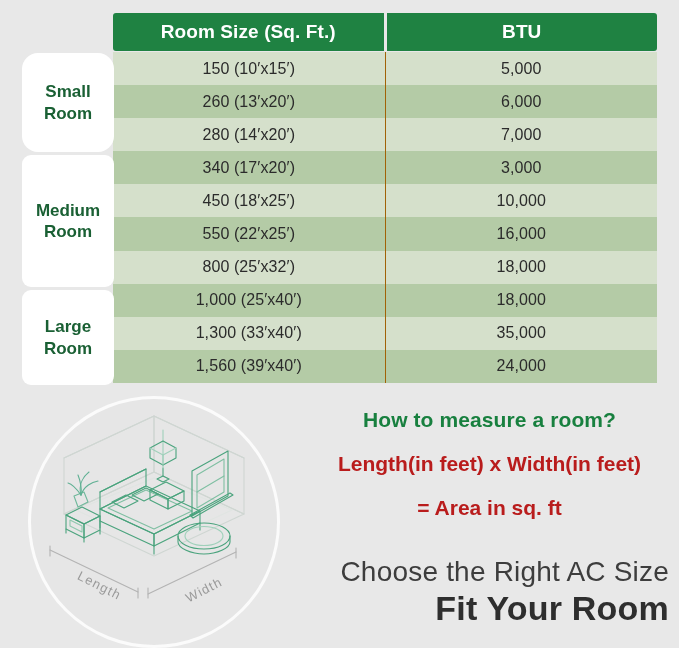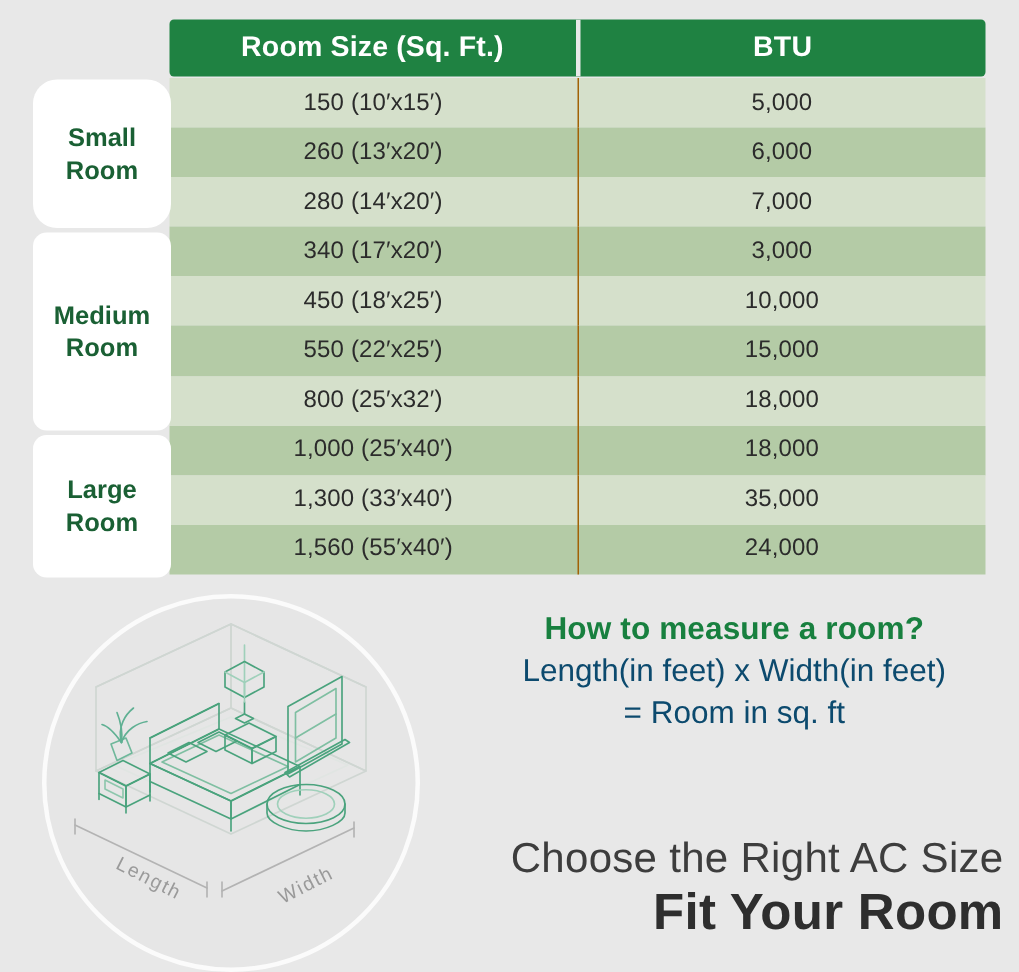--- a/index.html
+++ b/index.html
@@ -137,25 +137,25 @@
     width: 379px;
     text-align: center;
   }
   #measure-title {
     color: #18803f;
     font-size: 21px;
     font-weight: bold;
     letter-spacing: 0.1px;
   }
   .measure-line {
-    color: #0c4a6e;
+    color: #b91c1c;
     font-size: 21px;
-    font-weight: normal;
+    font-weight: bold;
     letter-spacing: 0px;
-    margin-top: 4px;
+    margin-top: 20px;
   }
 
   
   #headline-block {
     position: absolute;
     left: 300px;
     top: 556px;
     width: 369px;
     text-align: right;
   }
@@ -201,36 +201,36 @@
       <div class="trow dark">
         <div class="td col-size">340 (17′x20′)</div>
         <div class="td col-btu">3,000</div>
       </div>
       <div class="trow light">
         <div class="td col-size">450 (18′x25′)</div>
         <div class="td col-btu">10,000</div>
       </div>
       <div class="trow dark">
         <div class="td col-size">550 (22′x25′)</div>
-        <div class="td col-btu">15,000</div>
+        <div class="td col-btu">16,000</div>
       </div>
       <div class="trow light">
         <div class="td col-size">800 (25′x32′)</div>
         <div class="td col-btu">18,000</div>
       </div>
       <div class="trow dark">
         <div class="td col-size">1,000 (25′x40′)</div>
         <div class="td col-btu">18,000</div>
       </div>
       <div class="trow light">
         <div class="td col-size">1,300 (33′x40′)</div>
         <div class="td col-btu">35,000</div>
       </div>
       <div class="trow dark">
-        <div class="td col-size">1,560 (55′x40′)</div>
+        <div class="td col-size">1,560 (39′x40′)</div>
         <div class="td col-btu">24,000</div>
       </div>
     </div>
 </div>
 
 <div class="cat-card" id="cat-small">
   <span class="cat-label">Small
 Room</span>
 </div>
 <div class="cat-card" id="cat-medium">
@@ -323,19 +323,19 @@
     </g>
   </svg>
 
   <div class="dim-label" id="dim-length">Length</div>
   <div class="dim-label" id="dim-width">Width</div>
 </div>
 
 <div id="measure-block">
   <div id="measure-title">How to measure a room?</div>
   <div class="measure-line">Length(in feet) x Width(in feet)</div>
-  <div class="measure-line">= Room in sq. ft</div>
+  <div class="measure-line">= Area in sq. ft</div>
 </div>
 
 <div id="headline-block">
   <div id="headline-line1">Choose the Right AC Size</div>
   <div id="headline-line2">Fit Your Room</div>
 </div>
 
 </body></html>

